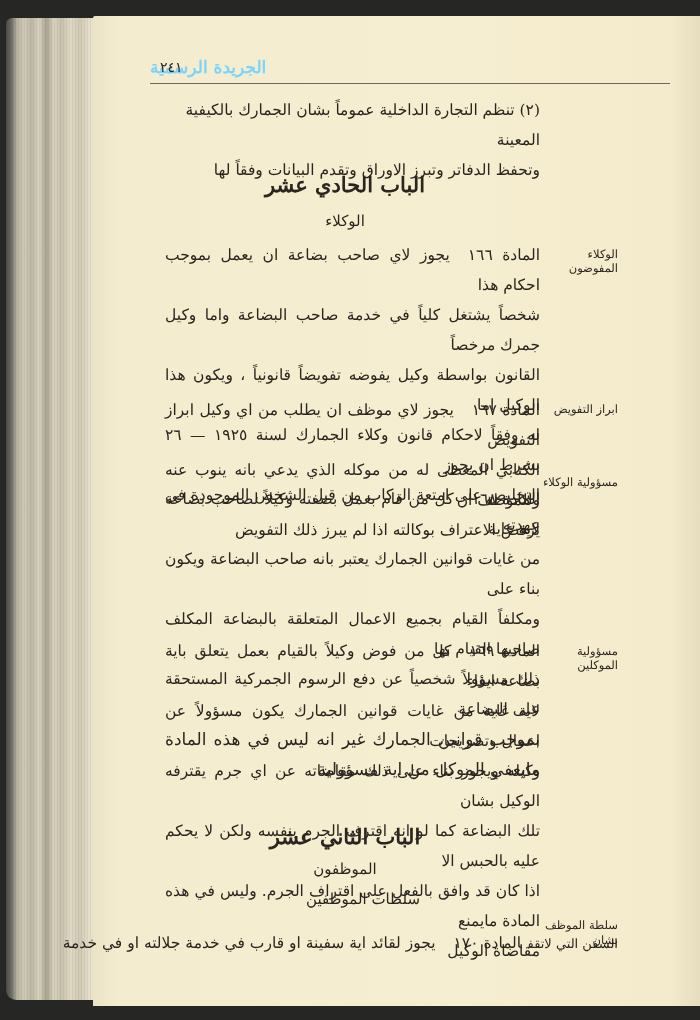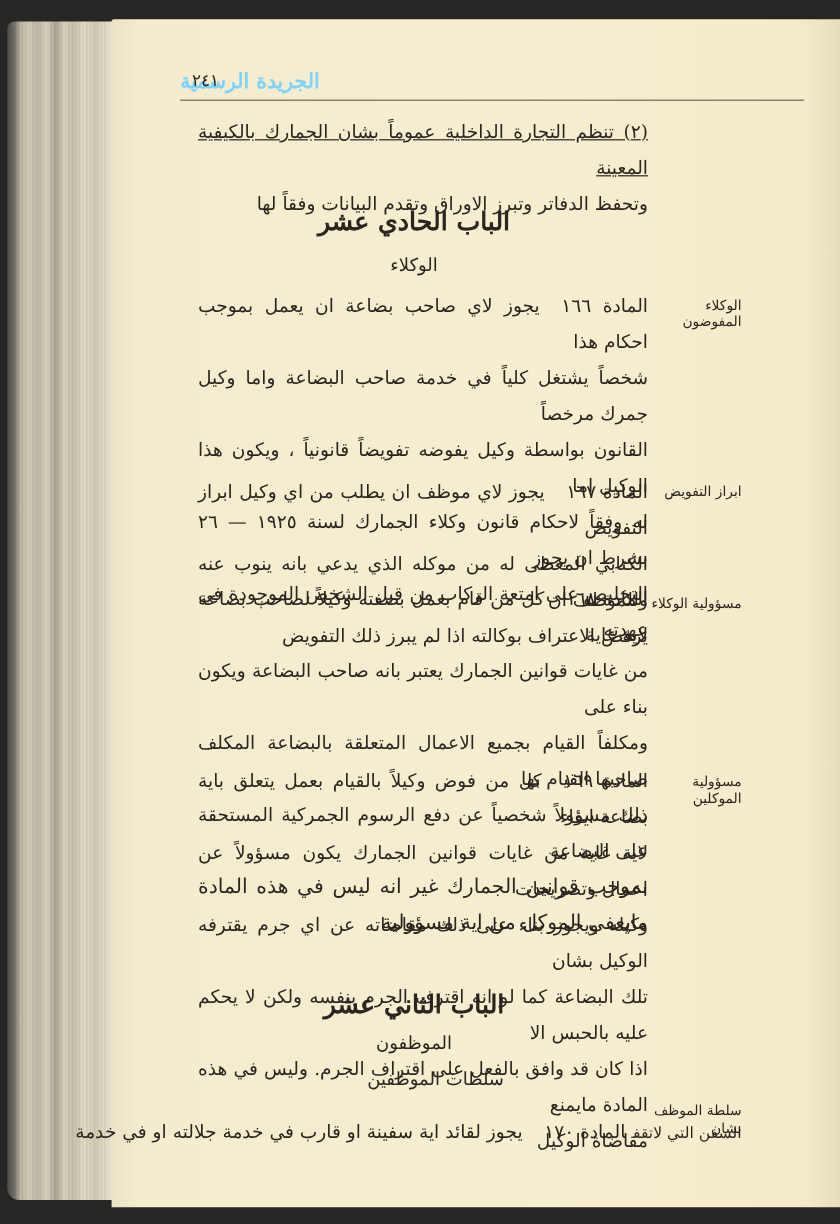--- a/index.html
+++ b/index.html
@@ -31,21 +31,21 @@
 
 <div class="page"></div>
 
 <div class="header">
   <div class="header-title">الجريدة الرسمية</div>
   <div class="page-number">٢٤١</div>
 </div>
 <div class="header-rule"></div>
 
 <div class="txt para" style="top:95px;">
-  <div style="text-decoration:underline;">(٢) تنظم التجارة الداخلية عموماً بشان الجمارك بالكيفية المعينة</div>
+  <div style="text-align:right;">(٢) تنظم التجارة الداخلية عموماً بشان الجمارك بالكيفية المعينة</div>
   <div style="text-align:right;">وتحفظ الدفاتر وتبرز الاوراق وتقدم البيانات وفقاً لها</div>
 </div>
 
 <div class="txt center heading-lg" style="top:170px; left:150px; width:390px;">الباب الحادي عشر</div>
 <div class="txt center heading-sm" style="top:206px; left:150px; width:390px;">الوكلاء</div>
 
 <div class="txt note" style="top:247px;">الوكلاء المفوضون</div>
 <div class="txt para" style="top:240px;">
   <div><span class="art-no">المادة ١٦٦</span><span>يجوز لاي صاحب بضاعة ان يعمل بموجب احكام هذا</span></div>
   <div>شخصاً يشتغل كلياً في خدمة صاحب البضاعة واما وكيل جمرك مرخصاً</div>
@@ -54,21 +54,21 @@
   <div>التخليص على امتعة الركاب من قبل الشخص الموجودة في عهدته</div>
 </div>
 
 <div class="txt note" style="top:402px;">ابراز التفويض</div>
 <div class="txt para" style="top:395px;">
   <div><span class="art-no">المادة ١٦٧</span><span>يجوز لاي موظف ان يطلب من اي وكيل ابراز التفويض</span></div>
   <div>الكتابي المعطى له من موكله الذي يدعي بانه ينوب عنه وللموظف ان</div>
   <div>يرفض الاعتراف بوكالته اذا لم يبرز ذلك التفويض</div>
 </div>
 
-<div class="txt note" style="top:496px;">مسؤولية الوكلاء</div>
+<div class="txt note" style="top:475px;">مسؤولية الوكلاء</div>
 <div class="txt para" style="top:484px;">
   <div><span class="art-no">المادة ١٦٨</span><span>كل من قام بعمل بصفته وكيلاً لصاحب بضاعة لاية غاية</span></div>
   <div>من غايات قوانين الجمارك يعتبر بانه صاحب البضاعة ويكون بناء على</div>
   <div>ومكلفاً القيام بجميع الاعمال المتعلقة بالبضاعة المكلف صاحبها القيام بها</div>
   <div>ذلك مسؤولاً شخصياً عن دفع الرسوم الجمركية المستحقة على البضاعة</div>
   <div style="font-size:17px;">بموجب قوانين الجمارك غير انه ليس في هذه المادة مايعفي الموكل من اية مسؤولية</div>
 </div>
 
 <div class="txt note" style="top:644px;">مسؤولية الموكلين</div>
 <div class="txt para" style="top:636px;">

